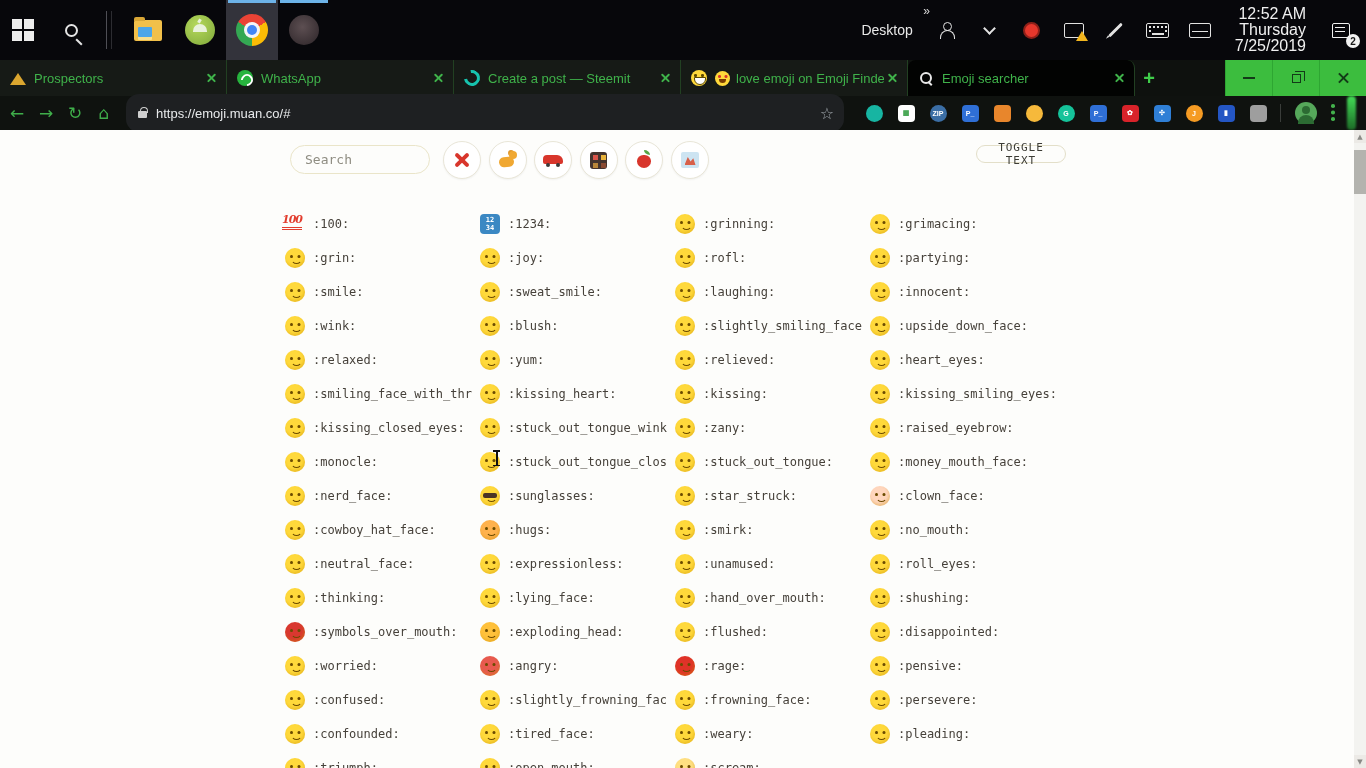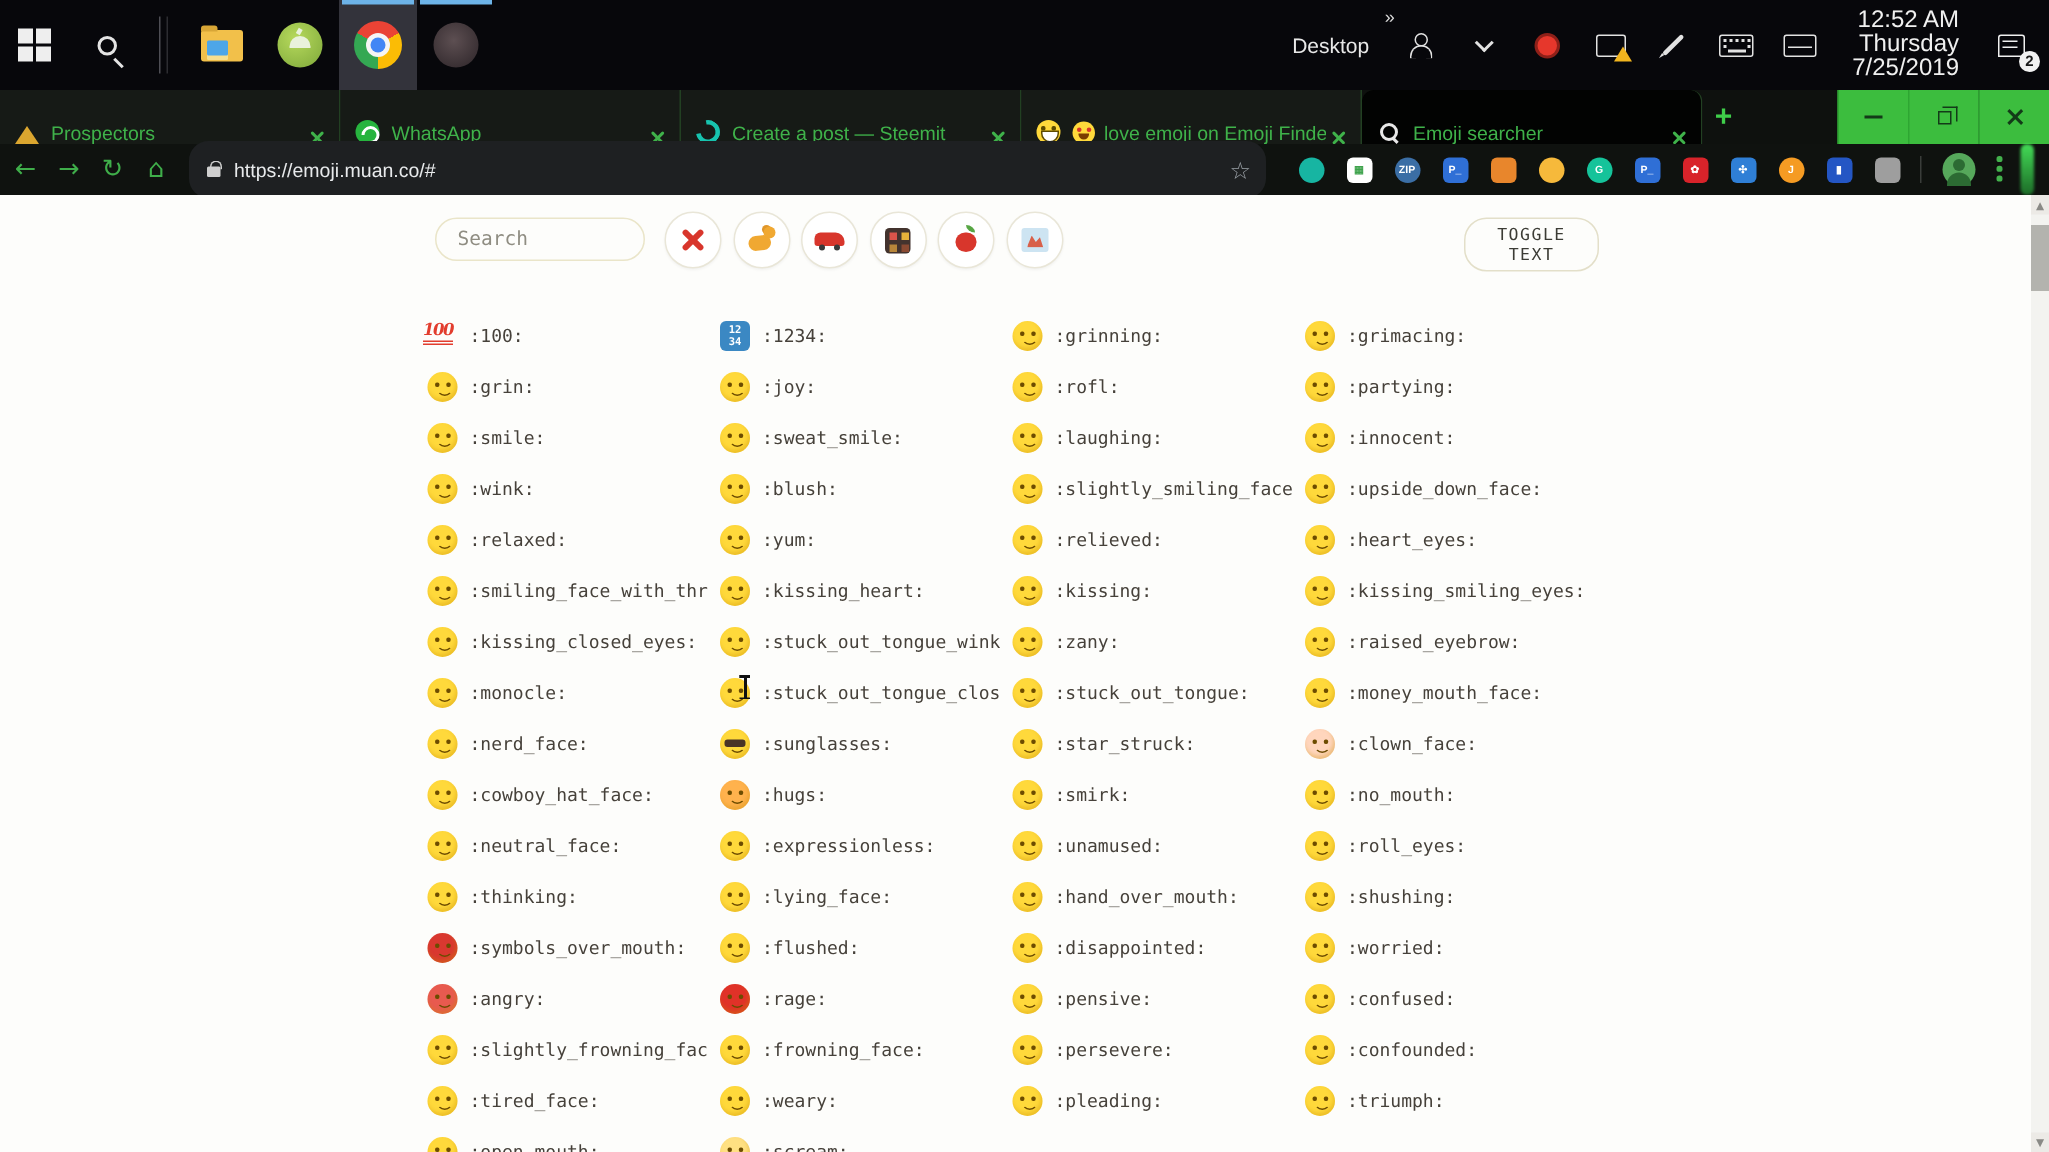--- a/index.html
+++ b/index.html
@@ -54,21 +54,21 @@
   .tpad-glyph::after{content:"";position:absolute;left:2px;bottom:2px;right:2px;height:3px;border-top:1.6px solid #e2e2e2;}
   .clock{color:#f0f0f0;text-align:right;font-size:16px;line-height:16px;padding:0 10px 0 14px;}
   .notif-wrap{width:50px;height:60px;display:flex;align-items:center;justify-content:center;position:relative;}
   .notif-glyph{width:18px;height:15px;border:1.7px solid #f0f0f0;border-radius:2px 2px 2px 0;position:relative;}
   .notif-glyph::before{content:"";position:absolute;left:2px;top:3px;width:10px;height:1.6px;background:#f0f0f0;box-shadow:0 4px 0 #f0f0f0;}
   .notif-badge{position:absolute;right:6px;bottom:12px;width:14px;height:14px;border-radius:50%;background:#f2f2f2;
     color:#1a1a1a;font-size:10px;font-weight:bold;display:flex;align-items:center;justify-content:center;}
 
   
   .tabstrip{position:absolute;left:0;top:60px;width:1366px;height:36px;background:#0e110e;display:flex;align-items:stretch;}
-  .tab{width:227px;display:flex;align-items:flex-end;padding:0 10px;background:#161a16;border-right:1px solid #224022;cursor:default;}
+  .tab{width:227px;display:flex;align-items:center;padding:0 10px;background:#161a16;border-right:1px solid #224022;cursor:default;}
   .tab.active{background:#020302;border-radius:8px 8px 0 0;}
   .tab .ttl{flex:1;color:#3fb24a;font-size:13px;white-space:nowrap;overflow:hidden;margin-right:4px;}
   .tclose{width:9px;height:9px;position:relative;flex:none;}
   .tclose::before,.tclose::after{content:"";position:absolute;left:-1px;top:3.5px;width:11px;height:1.8px;background:#3fb24a;border-radius:1px;}
   .tclose::before{transform:rotate(45deg);}.tclose::after{transform:rotate(-45deg);}
   .fav{width:16px;height:16px;margin-right:8px;flex:none;position:relative;}
   .fav-mountain{width:0;height:0;margin:2px 8px 0 0;border-left:8px solid transparent;border-right:8px solid transparent;border-bottom:12px solid #dba62f;}
   .fav-whatsapp{border-radius:50%;background:#27b43e;}
   .fav-whatsapp::after{content:"";position:absolute;left:4px;top:4px;width:8px;height:8px;border:2px solid #fff;border-radius:50%;border-left-color:transparent;transform:rotate(-45deg);}
   .fav-steemit{border-radius:50%;border:3px solid #17c3ae;border-left-color:transparent;transform:rotate(35deg);}
@@ -114,21 +114,21 @@
   .green-streak{position:absolute;right:10px;top:96px;width:9px;height:34px;border-radius:4px;
     background:linear-gradient(180deg,rgba(70,230,90,.95),rgba(40,180,60,.55));filter:blur(1px);}
 
   
   .content{position:absolute;left:0;top:130px;width:1366px;height:638px;background:#fdfdfb;overflow:hidden;}
   .search-input{position:absolute;left:290px;top:15px;width:140px;height:29px;border:1px solid #eae5c9;border-radius:15px;
     padding:0 14px;font-size:13px;color:#555;background:#fdfdfb;outline:none;font-family:"DejaVu Sans Mono",monospace;}
   .search-input::placeholder{color:#8f8d82;}
   .cat-btn{position:absolute;top:11px;width:38px;height:38px;border-radius:50%;background:#fff;border:1px solid #e9e6d8;
     box-shadow:0 1px 2px rgba(0,0,0,.05);display:flex;align-items:center;justify-content:center;padding:0;}
-  .toggle-btn{position:absolute;left:976px;top:15px;width:90px;height:36px;border:1px solid #e3dfc9;border-radius:15px;background:#fdfdfb;
+  .toggle-btn{position:absolute;left:976px;top:15px;width:90px;height:18px;border:1px solid #e3dfc9;border-radius:15px;background:#fdfdfb;
     font-family:"DejaVu Sans Mono",monospace;font-size:11px;letter-spacing:1px;color:#3c3c35;display:flex;align-items:center;justify-content:center;}
 
   .ci{display:block;position:relative;width:22px;height:22px;}
   .ci-clear::before,.ci-clear::after{content:"";position:absolute;left:2px;top:9px;width:18px;height:4px;border-radius:2px;background:#d8362c;}
   .ci-clear::before{transform:rotate(45deg);}.ci-clear::after{transform:rotate(-45deg);}
   .ci-cat::before{content:"";position:absolute;left:2px;top:8px;width:15px;height:10px;border-radius:5px;background:#f0a832;transform:rotate(-6deg);}
   .ci-cat::after{content:"";position:absolute;left:12px;top:2px;width:8px;height:8px;border-radius:50% 50% 50% 50%;background:#f0a832;
     box-shadow:-2px -2px 0 -1px #e0962a;}
   .ci-car::before{content:"";position:absolute;left:1px;top:6px;width:20px;height:9px;border-radius:4px 6px 2px 2px;background:#d8362c;}
   .ci-car::after{content:"";position:absolute;left:4px;top:14px;width:4px;height:4px;border-radius:50%;background:#3a3a3a;box-shadow:10px 0 0 #3a3a3a;}
@@ -533,20 +533,24 @@
         </div>
         <div class="cell">
           <span class="emo"></span>
           <span class="code">:shushing:</span>
         </div>
         <div class="cell">
           <span class="emo" style="background: rgb(217, 56, 48);"></span>
           <span class="code">:symbols_over_mouth:</span>
         </div>
         <div class="cell">
+          <span class="emo" style="background: rgb(255, 193, 59);"></span>
+          <span class="code">:exploding_head:</span>
+        </div>
+        <div class="cell">
           <span class="emo"></span>
           <span class="code">:flushed:</span>
         </div>
         <div class="cell">
           <span class="emo"></span>
           <span class="code">:disappointed:</span>
         </div>
         <div class="cell">
           <span class="emo"></span>
           <span class="code">:worried:</span>

